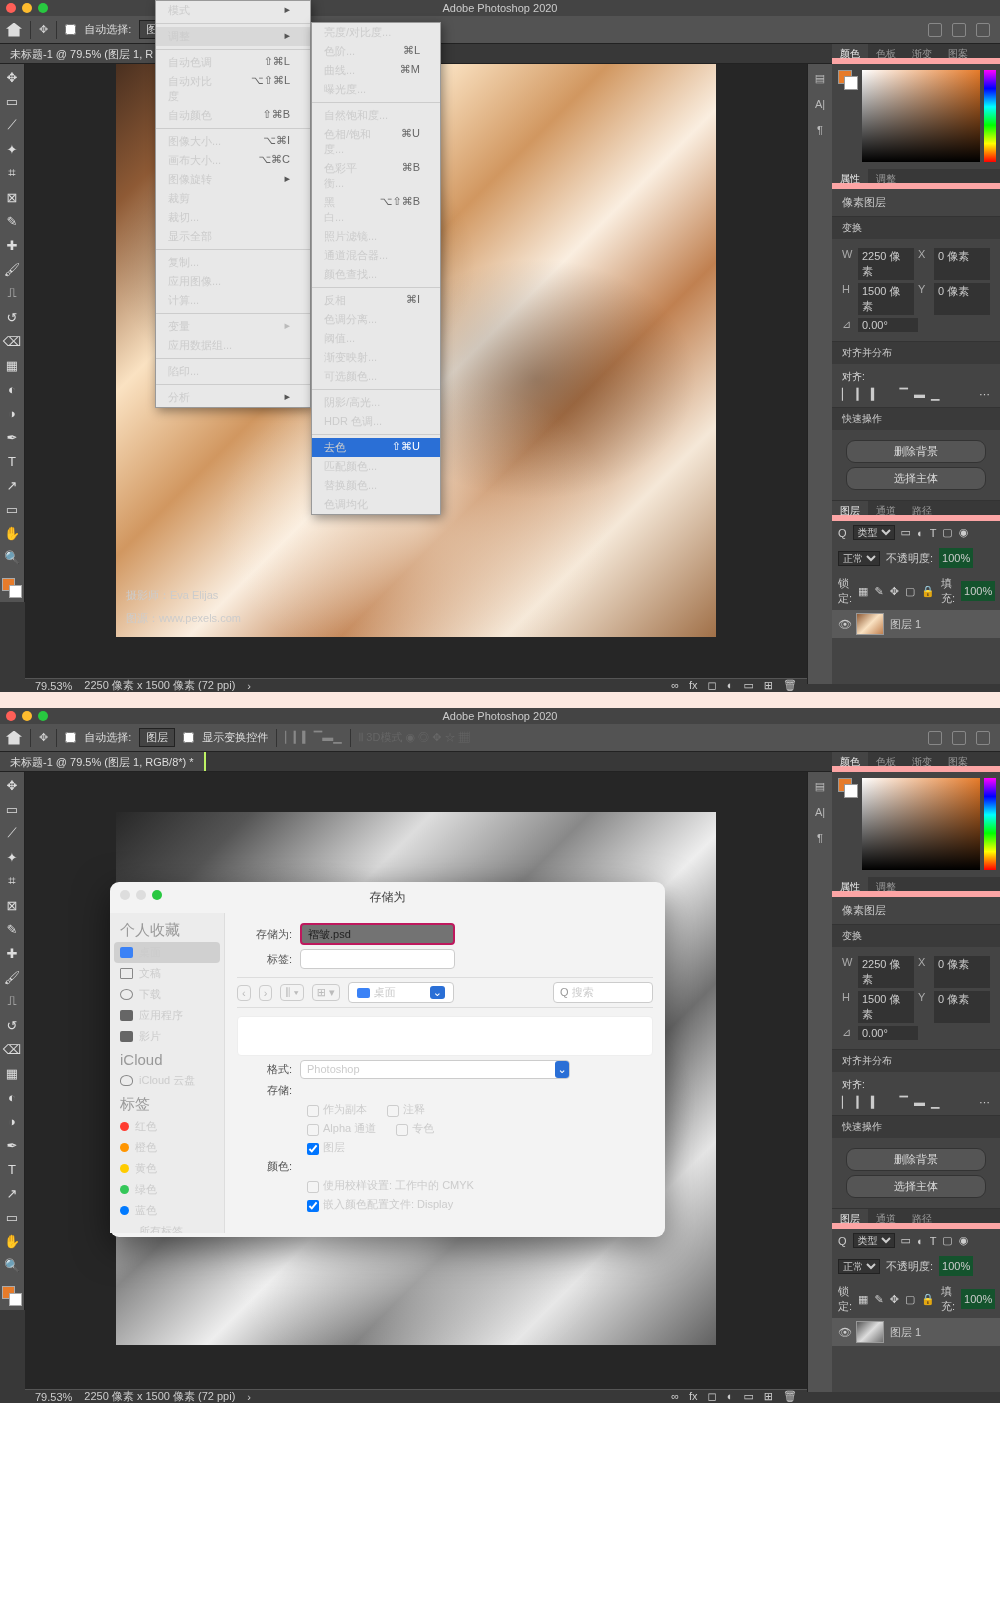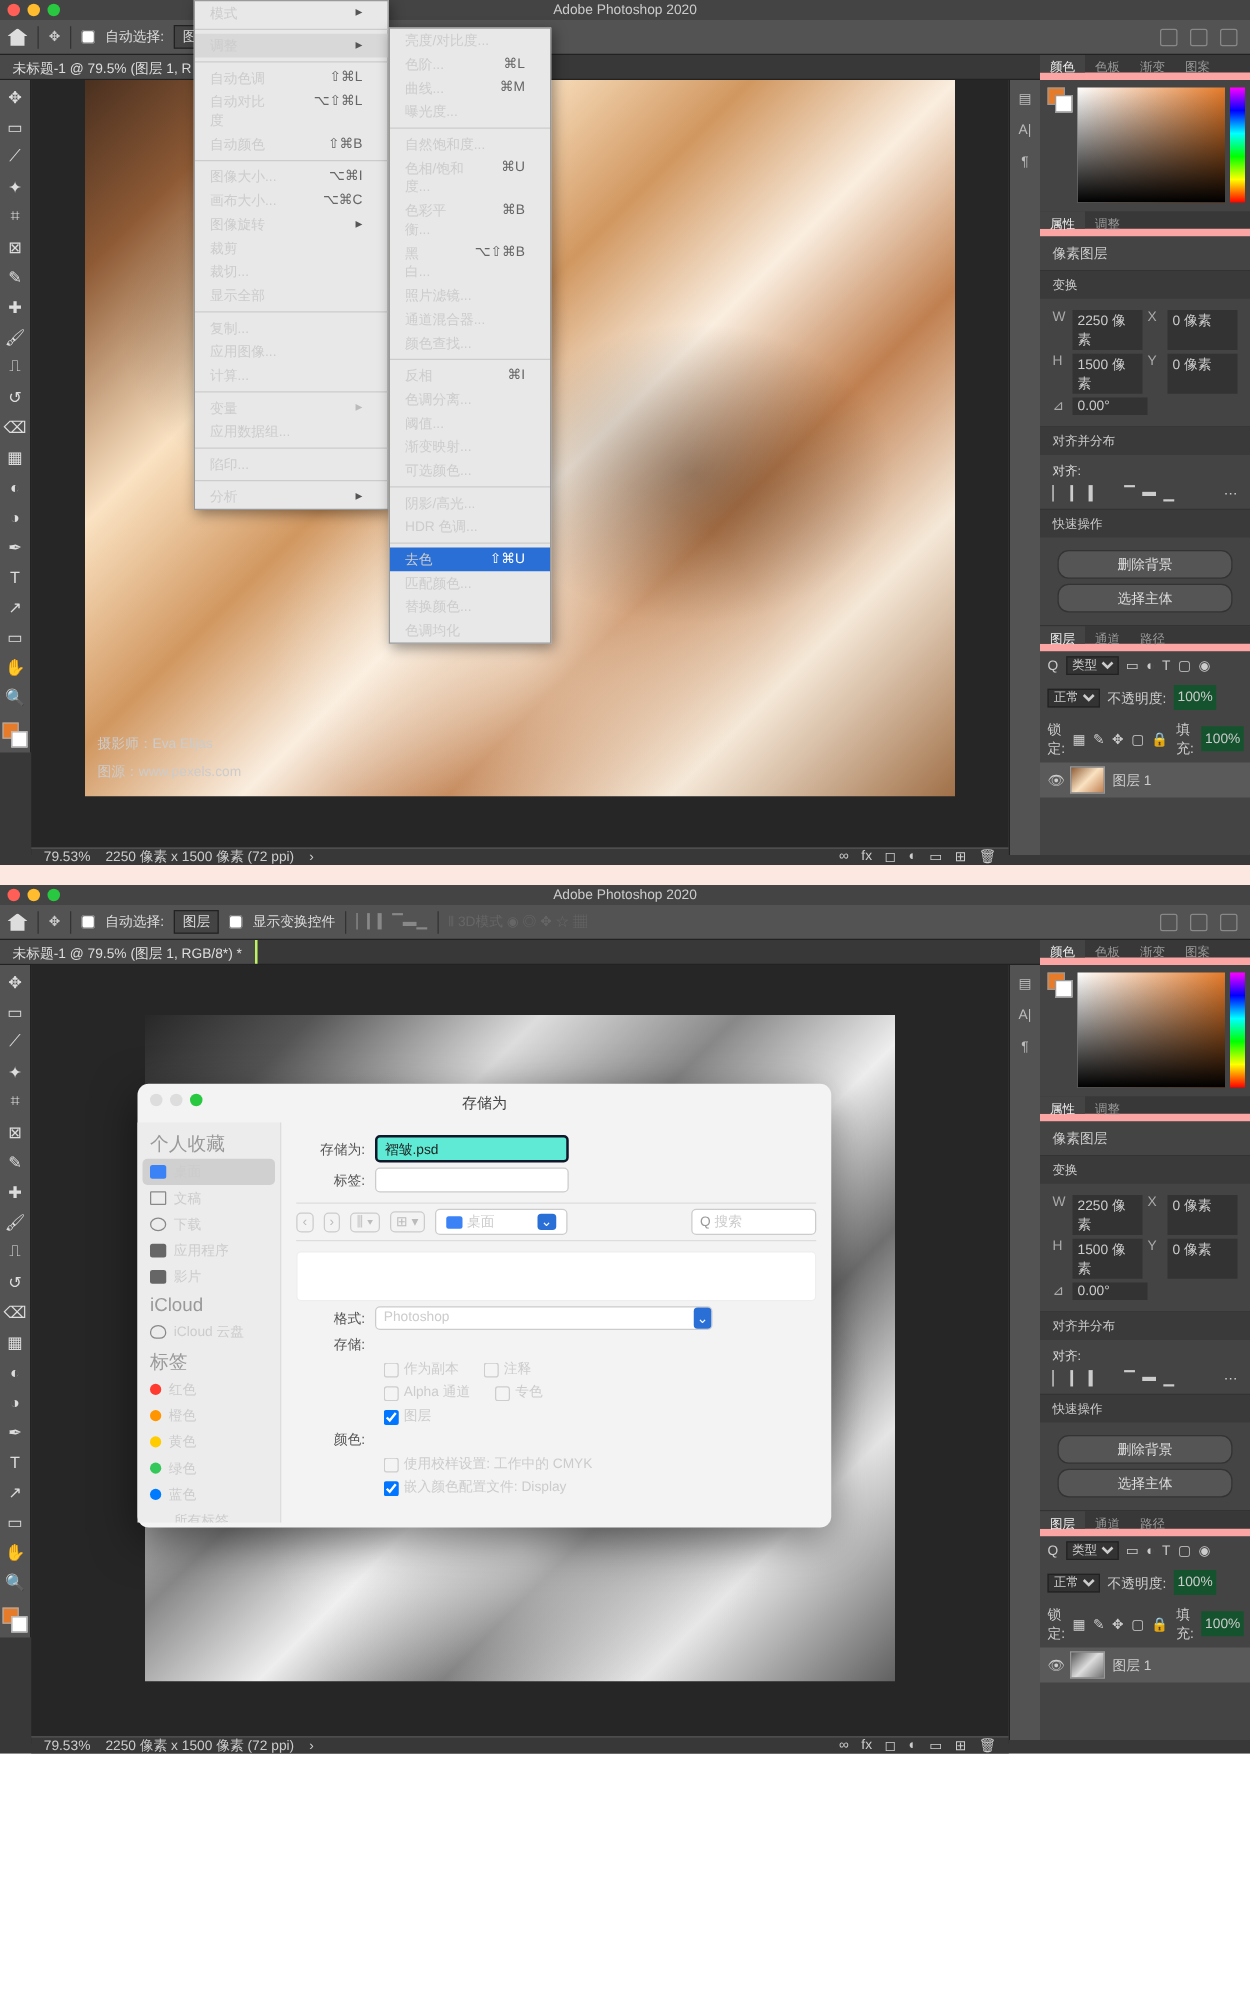--- a/index.html
+++ b/index.html
@@ -21,21 +21,21 @@
 .optright{margin-left:auto;display:flex;gap:10px;padding-right:4px}
 .optright span{width:14px;height:14px;border:1px solid #888;border-radius:2px}
 .tabrow{height:20px;background:#383838;border-bottom:1px solid #222;display:flex}
 .tabrow .tab{background:#494949;padding:3px 10px;border-right:2px solid #bef264;color:#ddd}
 .toolcol{position:absolute;left:0;top:64px;width:25px;background:#535353;display:flex;flex-direction:column;align-items:center;gap:6px;padding:4px 0;border-right:1px solid #222}
 .tool{width:18px;height:18px;display:flex;align-items:center;justify-content:center;color:#ddd;font-size:13px}
 .swatches{margin-top:6px;width:20px;height:20px;position:relative}
 .swatches .fg{position:absolute;top:0;left:0;width:13px;height:13px;background:#e67b2a;border:1px solid #aaa}
 .swatches .bg{position:absolute;bottom:0;right:0;width:13px;height:13px;background:#fff;border:1px solid #aaa}
 .canvas-area{position:absolute;left:25px;top:64px;right:193px;bottom:8px;background:#262626}
-.canvas1{position:relative;margin:0 auto;width:696px;height:573px;background:linear-gradient(135deg,#4a3020 0%,#8e5a35 12%,#fae2c2 28%,#d19760 42%,#faeee0 55%,#c08050 68%,#f5e8d8 82%,#a07048 100%)}
+.canvas1{position:relative;margin:0 auto;width:600px;height:573px;background:linear-gradient(135deg,#4a3020 0%,#8e5a35 12%,#fae2c2 28%,#d19760 42%,#faeee0 55%,#c08050 68%,#f5e8d8 82%,#a07048 100%)}
 .canvas1::before{content:"";position:absolute;inset:0;background:radial-gradient(ellipse 180px 140px at 30% 35%,rgba(0,0,0,.28),transparent),radial-gradient(ellipse 160px 120px at 70% 55%,rgba(0,0,0,.3),transparent),radial-gradient(ellipse 200px 150px at 50% 80%,rgba(255,245,230,.55),transparent)}
 .canvas2{position:relative;margin:40px auto 0;width:600px;height:533px;background:linear-gradient(135deg,#282828 0%,#555 12%,#ddd 28%,#888 42%,#eee 55%,#707070 68%,#e5e5e5 82%,#606060 100%)}
 .canvas2::before{content:"";position:absolute;inset:0;background:radial-gradient(ellipse 180px 140px at 30% 35%,rgba(0,0,0,.3),transparent),radial-gradient(ellipse 160px 120px at 70% 55%,rgba(0,0,0,.3),transparent),radial-gradient(ellipse 200px 150px at 50% 80%,rgba(255,255,255,.5),transparent)}
 .credit{position:absolute;left:10px;top:520px;color:#fffb28;font-size:17px;line-height:23px}
 .status{position:absolute;bottom:0;left:25px;right:193px;height:14px;background:#383838;display:flex;align-items:center;gap:12px;padding:0 10px;color:#aaa;font-size:10px;border-top:1px solid #555}
 .status .r{margin-left:auto;display:flex;gap:10px}
 .rcol{position:absolute;right:168px;top:64px;width:25px;background:#535353;border-left:1px solid #222;height:620px;display:flex;flex-direction:column;align-items:center;gap:12px;padding:8px 0}
 .rcol span{width:16px;height:14px;color:#bbb;text-align:center}
 .panels{position:absolute;right:0;top:44px;width:168px;background:#444;height:640px}
 .ptabs{display:flex;height:20px;background:#383838;border-bottom:6px solid #fca5a5}
@@ -68,42 +68,42 @@
 .menu{position:absolute;background:#e8e8e8;border:1px solid #999;box-shadow:2px 3px 10px rgba(0,0,0,.4)}
 .menu .mi{padding:2px 20px 2px 12px;color:#222;display:flex;justify-content:space-between;gap:30px;font-size:11px}
 .menu .mi.dis{color:#aaa}
 .menu .mi.arr::after{content:"▸";color:#555}
 .menu .mi.arr.dis::after{color:#bbb}
 .menu .sep{height:1px;background:#ccc;margin:3px 0}
 .menu .mi.hl{background:#2a6fd6;color:#fff}
 .m1{left:155px;top:0;width:156px}
 .m2{left:311px;top:22px;width:130px}
 
-.dialog{position:absolute;left:85px;top:95px;width:555px;height:355px;background:#f3f3f3;border-radius:9px;box-shadow:0 10px 35px rgba(0,0,0,.5)}
+.dialog{position:absolute;left:85px;top:110px;width:555px;height:355px;background:#f3f3f3;border-radius:9px;box-shadow:0 10px 35px rgba(0,0,0,.5)}
 .dlgtraffic{position:absolute;top:8px;left:10px;display:flex;gap:6px}
 .dlgtraffic span{width:10px;height:10px;border-radius:50%}
 .dlgtraffic .r{background:#ddd}.dlgtraffic .y{background:#ddd}.dlgtraffic .g{background:#28c840}
 .dlgtitle{text-align:center;padding:7px 0;color:#444;font-size:12px;font-weight:500}
 .dlgbody{display:flex;height:320px}
 .sidebar{width:115px;background:#ececec;border-right:1px solid #ddd;padding:4px 0;overflow:hidden}
 .sbh{padding:4px 10px 2px;color:#999;font-size:15px}
 .sbi{padding:3px 10px;color:#444;display:flex;align-items:center;gap:6px}
 .sbi.sel{background:#d0d0d0;border-radius:4px;margin:0 4px;padding:3px 6px}
 .sbi .ic{width:13px;height:11px;display:inline-block}
 .ic-desk{background:#3b82f6;border-radius:2px}
 .ic-doc{border:1px solid #888;border-radius:1px}
 .ic-dl{border:1px solid #888;border-radius:50%}
 .ic-app{background:#666;border-radius:2px}
 .ic-mov{background:#666;border-radius:2px}
 .ic-cloud{border:1px solid #888;border-radius:50% 50% 40% 40%}
 .dot{width:9px;height:9px;border-radius:50%}
 .maind{flex:1;padding:6px 12px;color:#333}
 .frow{display:flex;align-items:center;margin:4px 0;gap:8px}
 .frow .flab{width:55px;text-align:right;color:#555}
-.tin{border:2px solid #0f172a;border-radius:4px;padding:3px 6px;width:155px;background:#5eead4;color:#222}
+.tin{border:2px solid #be185d;border-radius:4px;padding:3px 6px;width:155px;background:#737373;color:#222}
 .tin2{border:1px solid #ccc;border-radius:4px;padding:3px 6px;width:155px;background:#fff}
 .toolbar2{display:flex;align-items:center;gap:8px;margin:8px 0;padding:4px 0;border-top:1px solid #ddd;border-bottom:1px solid #ddd}
 .toolbar2 .nav{border:1px solid #ccc;border-radius:4px;padding:1px 4px;color:#bbb}
 .locbtn{display:flex;align-items:center;gap:4px;background:#fff;border:1px solid #ccc;border-radius:4px;padding:2px 8px;color:#333}
 .locbtn .fi{width:13px;height:10px;background:#3b82f6;border-radius:2px}
 .search{border:1px solid #ccc;border-radius:4px;padding:2px 6px;width:100px;margin-left:auto;color:#999;background:#fff}
 .filelist{height:40px;background:#fff;border:1px solid #eee;border-radius:4px}
 .rbtn{border:1px solid #ccc;border-radius:4px;padding:3px 10px;background:#fff;color:#333}
 .bluebtn{background:#2a6fd6;color:#fff;border-radius:4px;padding:3px 14px}
 .sel2{background:#fff;border:1px solid #ccc;border-radius:4px;padding:2px 6px;width:270px;display:flex;justify-content:space-between;color:#333}

